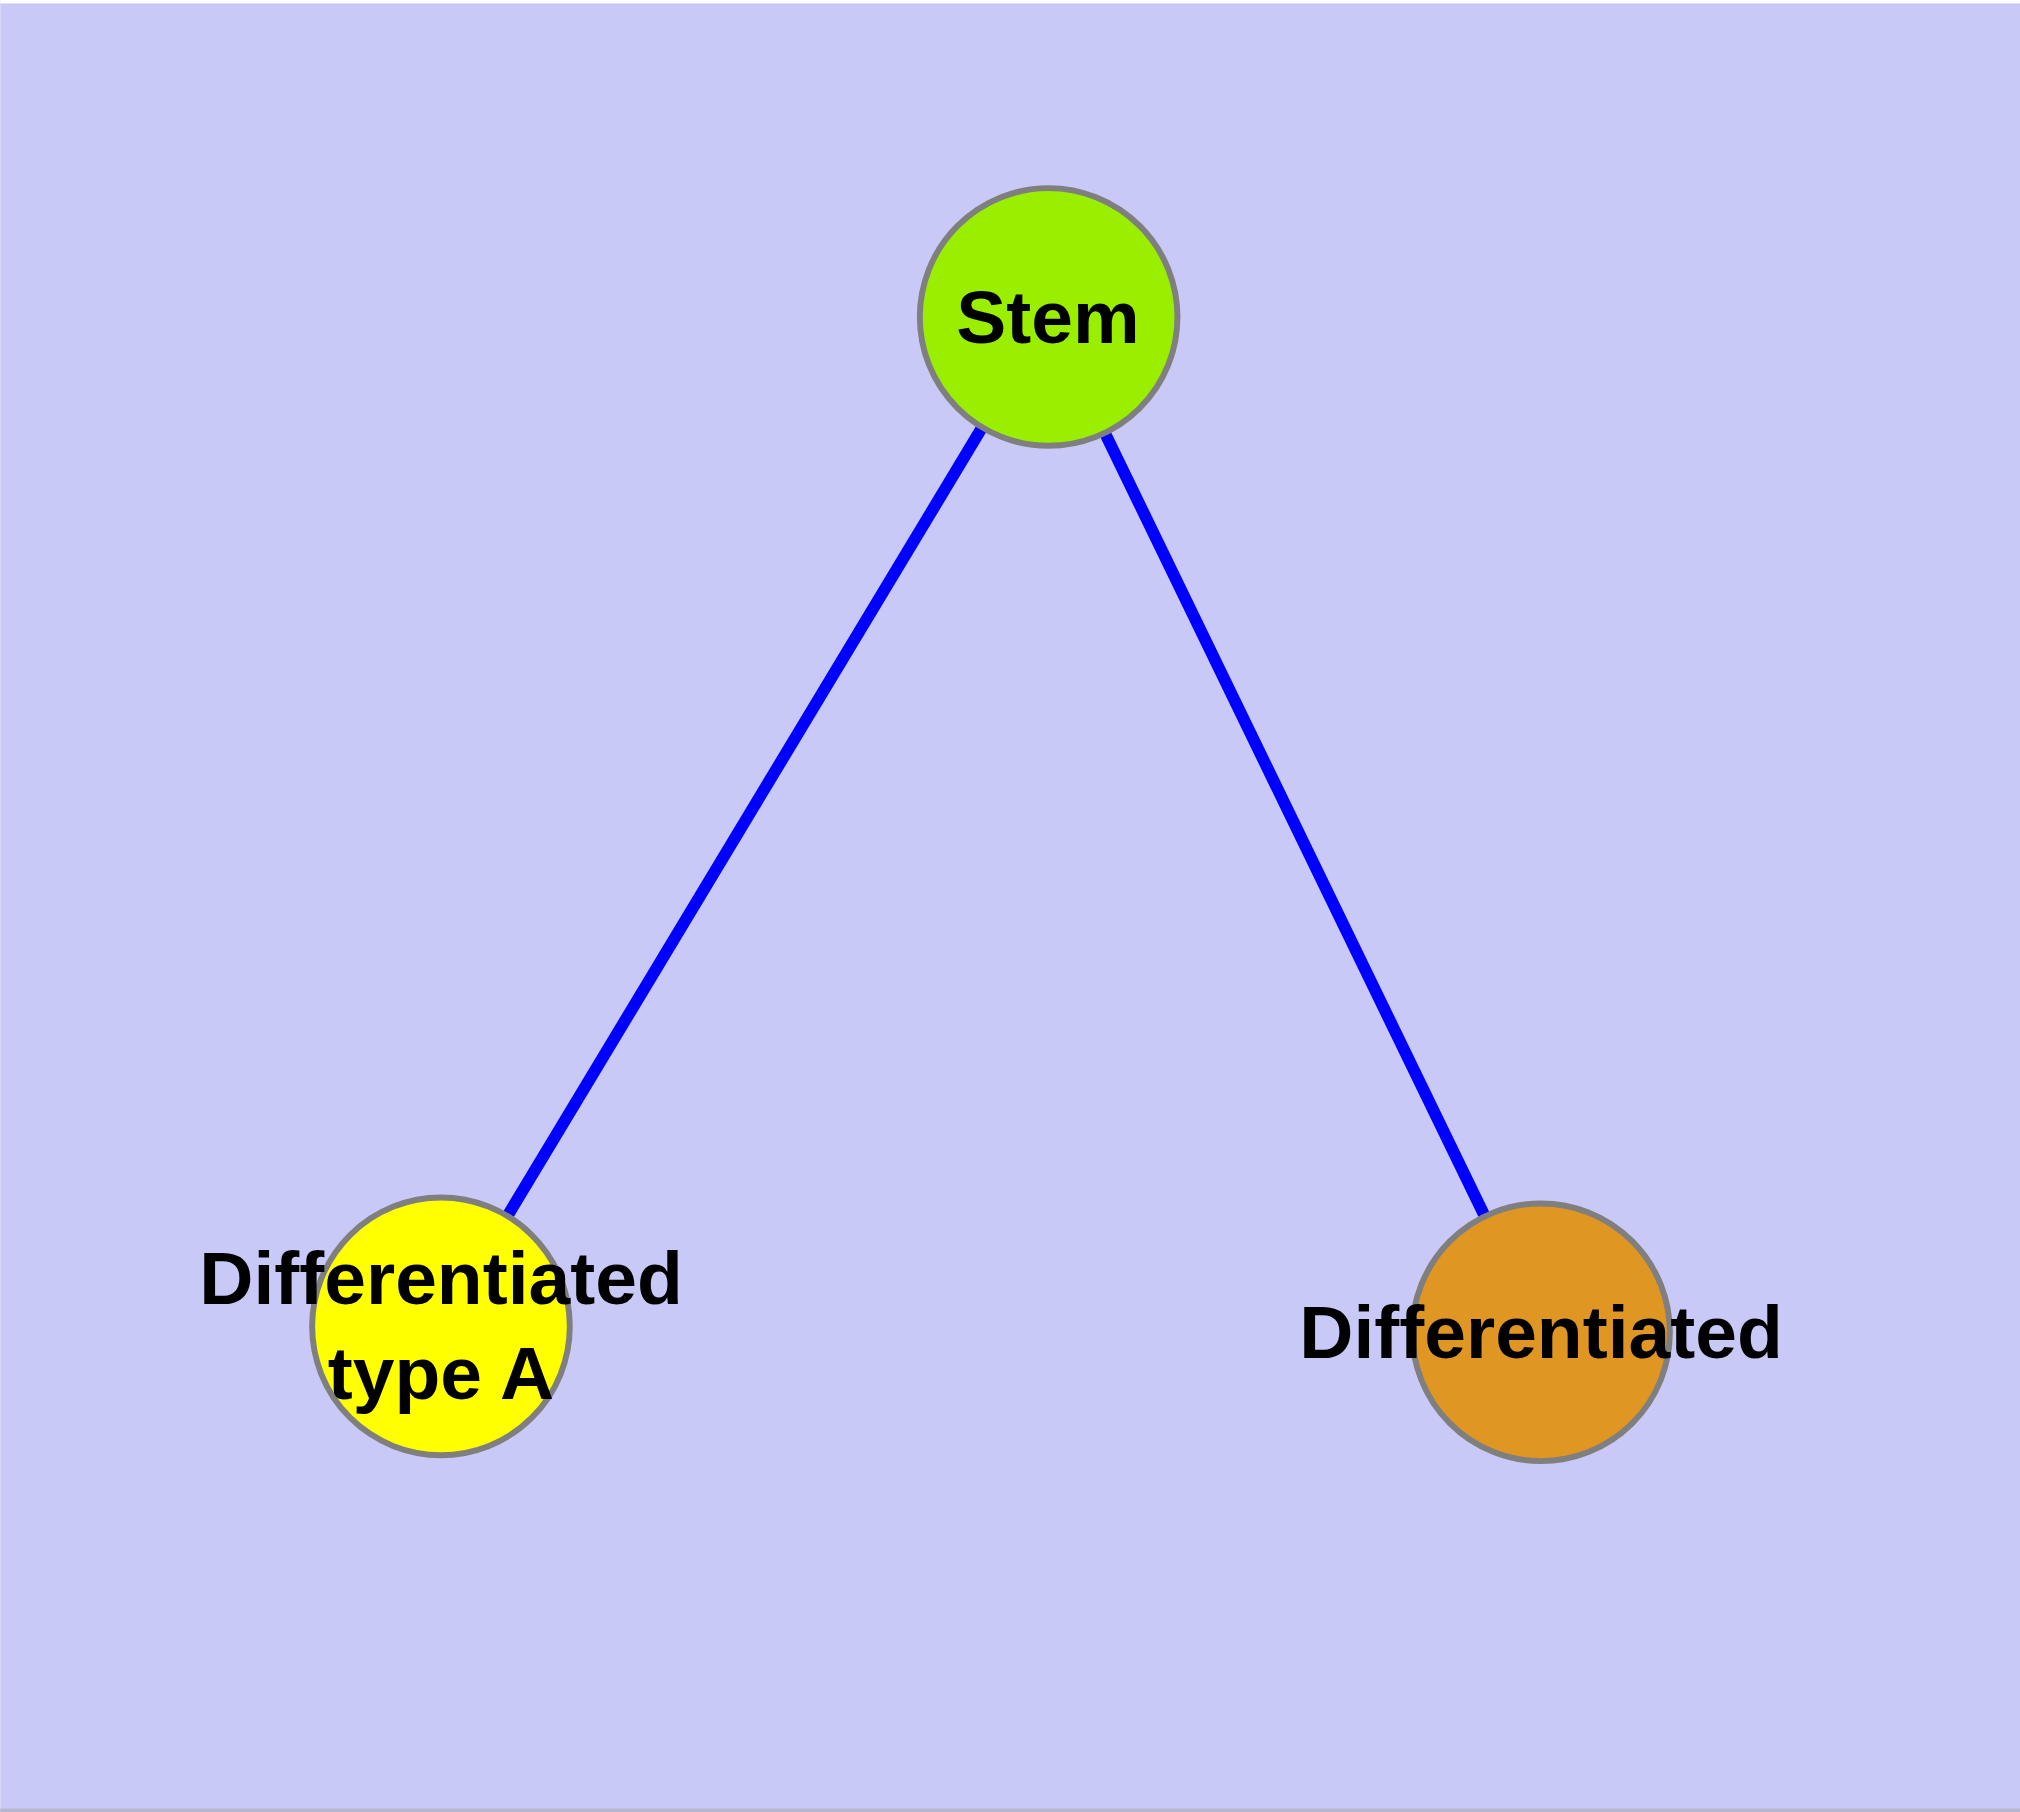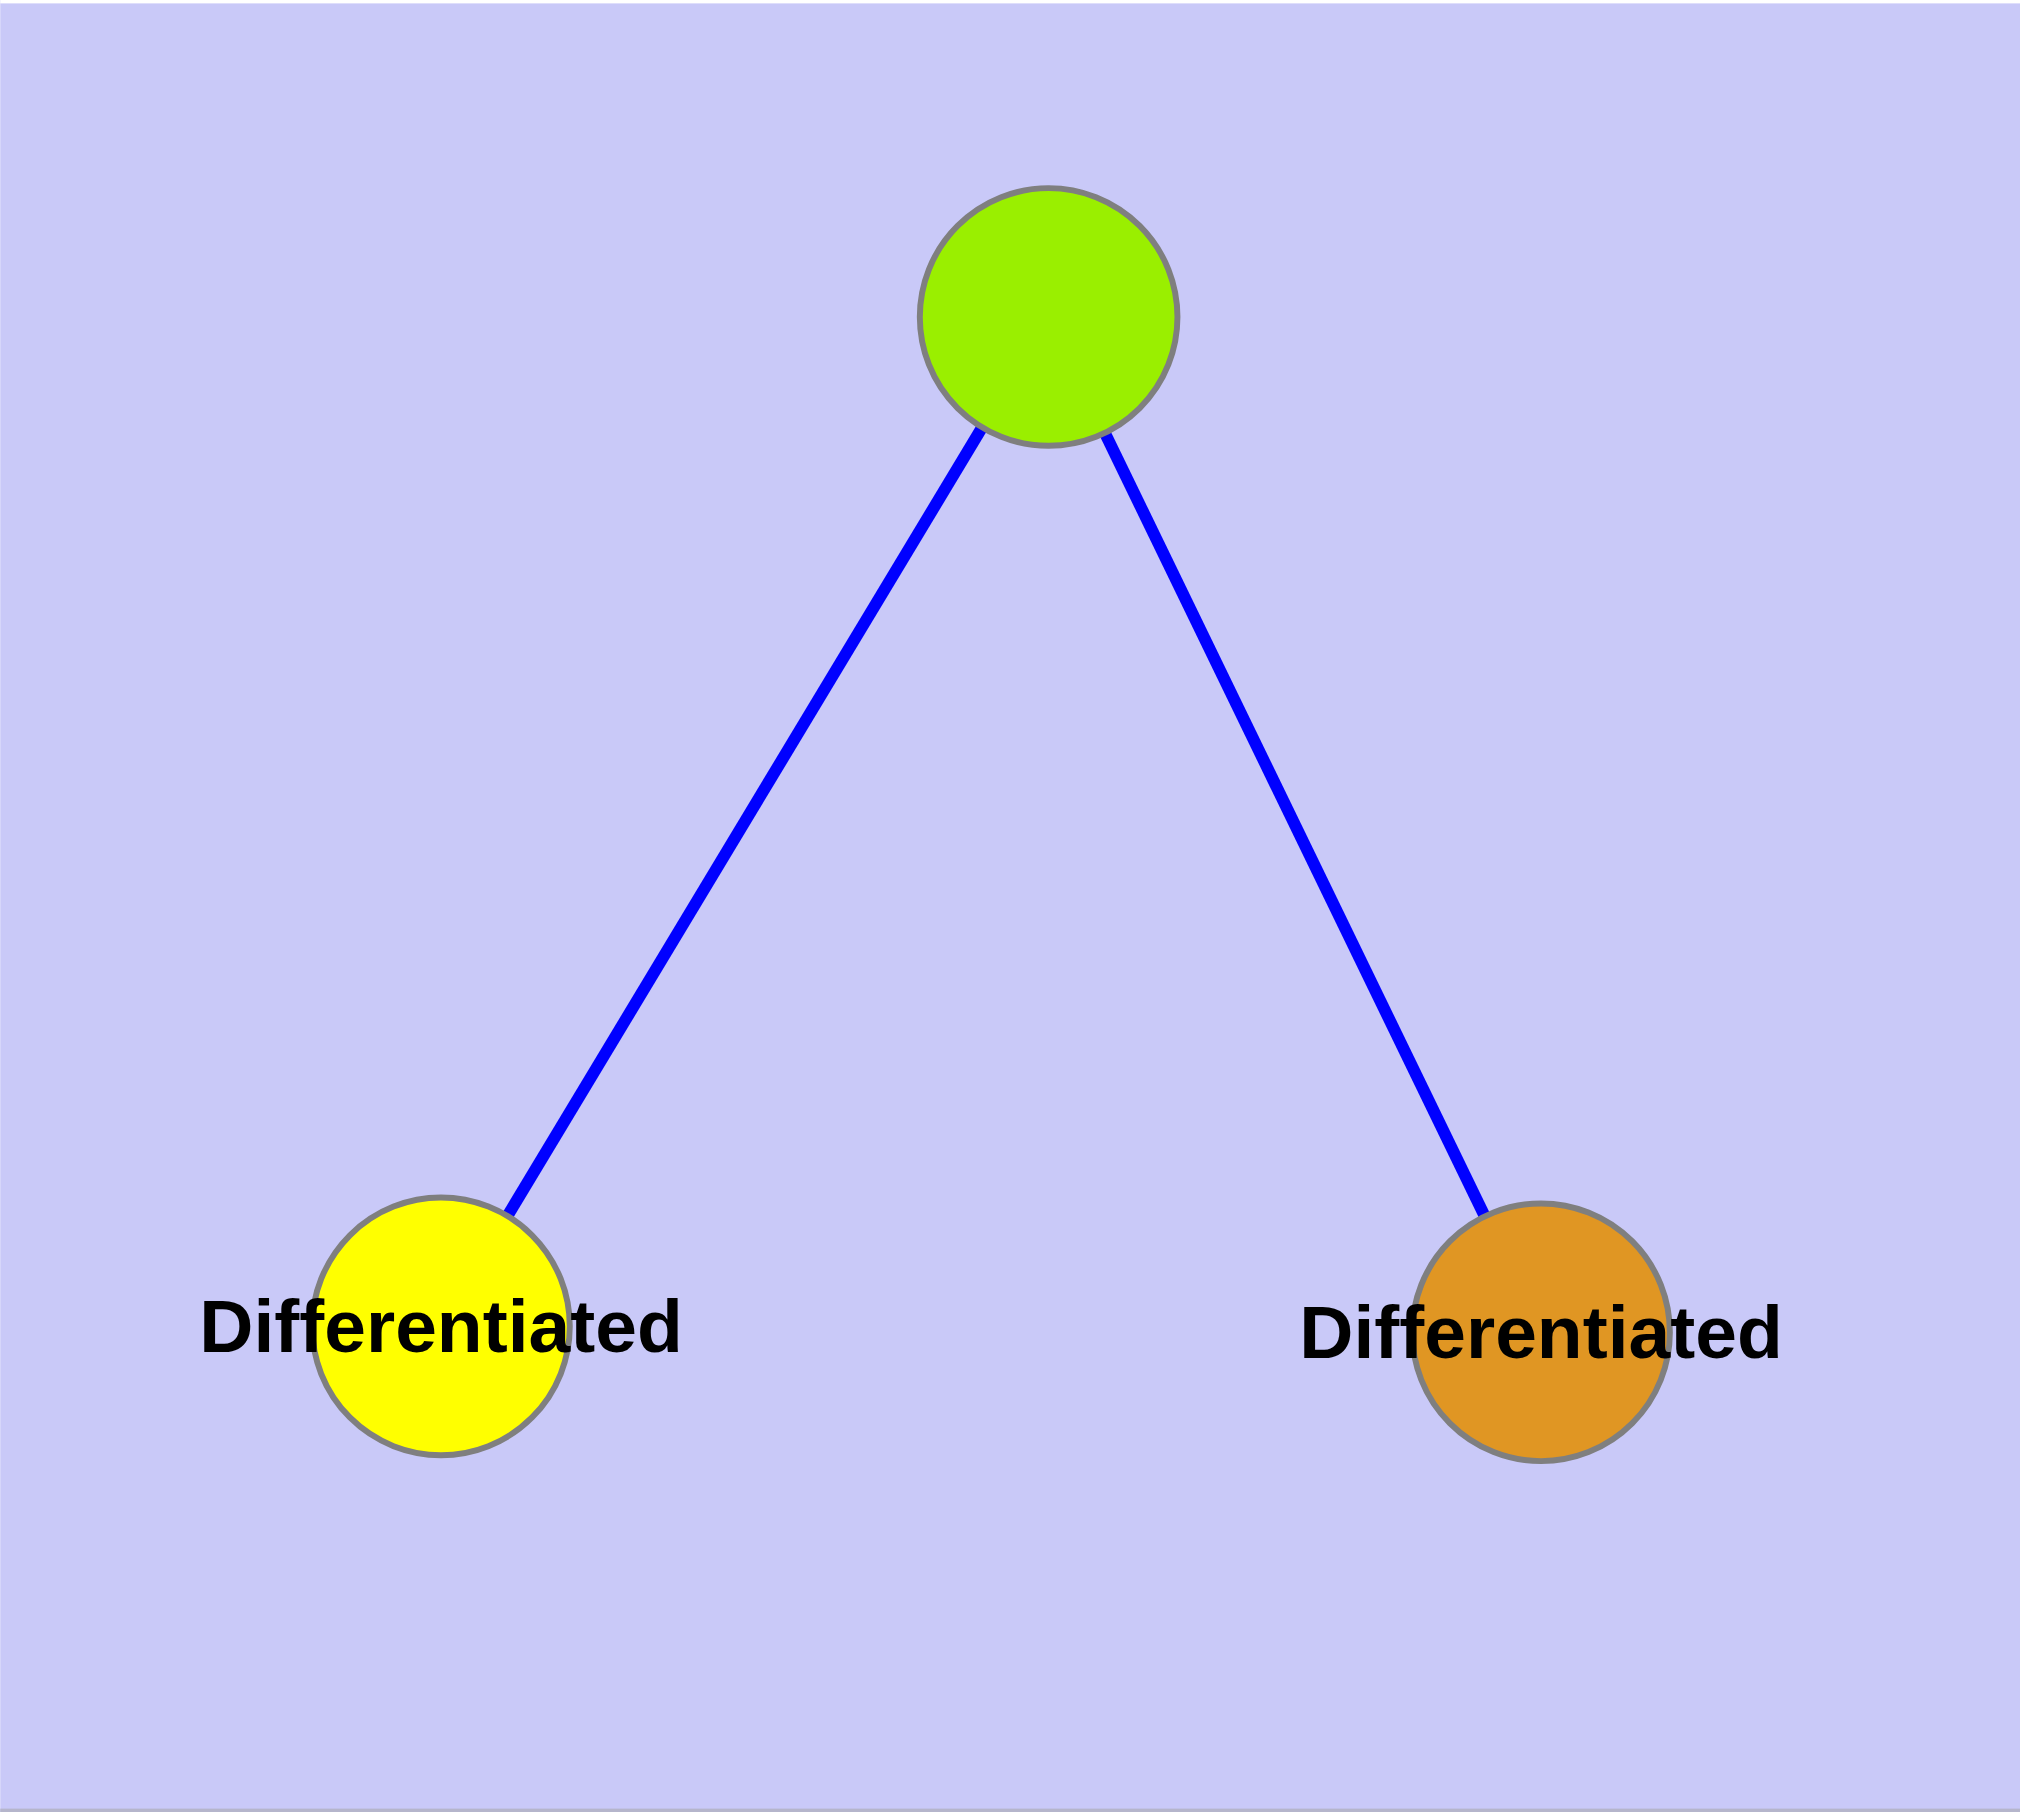--- a/index.html
+++ b/index.html
@@ -48,23 +48,28 @@
     <rect x="0" y="2134" width="2384" height="4" fill="#b5b5cb"></rect>
 
     <line x1="1237" y1="374" x2="520" y2="1565" stroke-width="14" stroke="#0000ff"></line>
     <line x1="1237" y1="374" x2="1818" y2="1572" stroke-width="14" stroke="#0000ff"></line>
 
     <circle cx="1237" cy="374" r="152" stroke-width="7" fill="#9aef00" stroke="#7f7f7f"></circle>
     <circle cx="520" cy="1565" r="152" stroke-width="7" fill="#ffff00" stroke="#7f7f7f"></circle>
     <circle cx="1818" cy="1572" r="152" stroke-width="7" fill="#e09623" stroke="#7f7f7f"></circle>
   </svg>
 
+  <div class="node-label" style="left:1048px; top:317px;">
+    <span>Stem</span>
+
+  </div>
 
   <div class="node-label" style="left:441px; top:1326px;">
     <span>Differentiated</span>
+    <span>type A</span>
   </div>
 
   <div class="node-label" style="left:1541px; top:1332px;">
     <span>Differentiated</span>
   </div>
 
 </div>
 
 
 </body></html>

